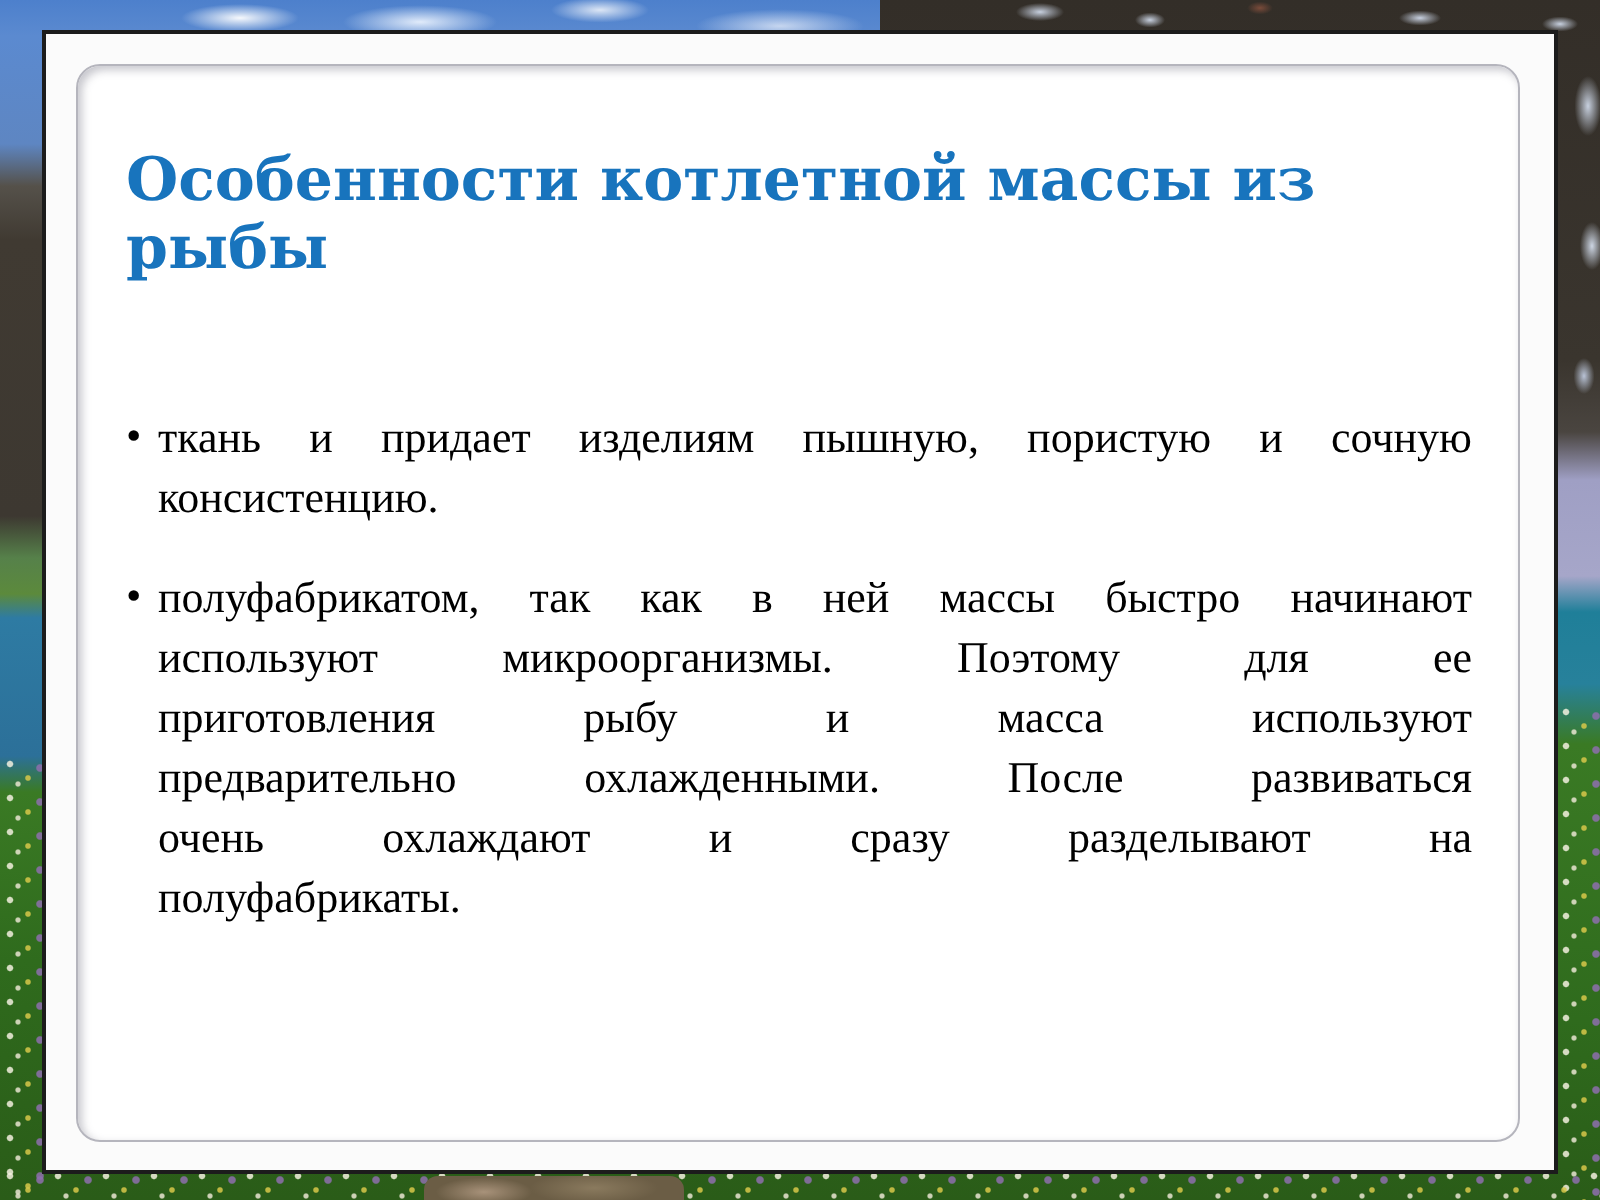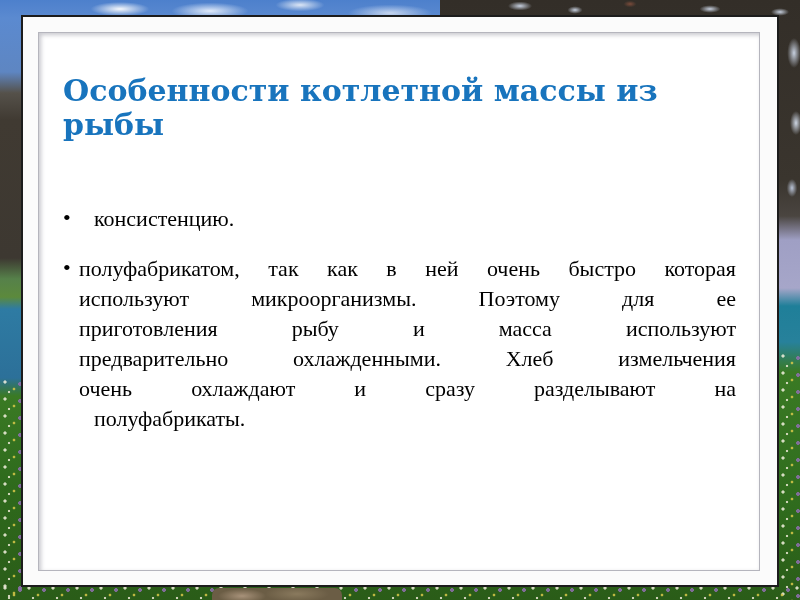--- a/index.html
+++ b/index.html
@@ -75,21 +75,21 @@
   .frame{
     position:absolute;left:21px;top:15px;width:758px;height:572px;
     box-sizing:border-box;
     background:var(--frame-fill-color,#fbfbfb);
     border:2px solid var(--frame-border-color,#1c1c1c);
   }
   .panel{
     position:absolute;left:15px;top:15px;right:17px;bottom:14px;
     background:var(--panel-fill-color,#ffffff);
     border:1px solid var(--panel-edge-color,#b5b5bd);
-    border-radius:0;
+    border-radius:12px;
     box-shadow:inset 2px 2px 4px rgba(130,130,145,.45);
     overflow:hidden;
   }
   
   .title{
     margin:41px 20px 0 24px;
     font-family:"DejaVu Serif","Liberation Serif",serif;
     font-weight:bold;
     font-size:30px;line-height:34px;
     color:var(--title-color,#1874BD);
@@ -110,21 +110,20 @@
     position:absolute;left:0;top:-1px;
     font-size:22px;line-height:30px;
   }
   .tline{
     text-align:justify;
     text-align-last:justify;
     height:30px;overflow:hidden;white-space:nowrap;
   }
   .tline.last{
     text-align-last:left;
-    margin-left:15px;
   }
 </style>
 </head>
 <body>
 
 <div class="scene">
 
   <div class="bg-base"></div>
   <div class="bg-right"></div>
   <div class="bg-clouds"></div>
@@ -137,29 +136,30 @@
 
   <div class="frame">
     <div class="panel">
 
       <h1 class="title">Особенности котлетной массы из рыбы</h1>
 
       <ul class="bullets">
 
         <li>
           <span class="bullet-dot">•</span>
+          <div class="tline">ткань и придает изделиям пышную, пористую и сочную</div>
           <div class="tline last">консистенцию.</div>
         </li>
 
         <li>
           <span class="bullet-dot">•</span>
-          <div class="tline">полуфабрикатом, так как в ней очень быстро которая</div>
+          <div class="tline">полуфабрикатом, так как в ней массы быстро начинают</div>
           <div class="tline">используют микроорганизмы. Поэтому для ее</div>
           <div class="tline">приготовления рыбу и масса используют</div>
-          <div class="tline">предварительно охлажденными. Хлеб измельчения</div>
+          <div class="tline">предварительно охлажденными. После развиваться</div>
           <div class="tline">очень охлаждают и сразу разделывают на</div>
           <div class="tline last">полуфабрикаты.</div>
         </li>
 
       </ul>
     </div>
   </div>
 </div>
 
 </body></html>

